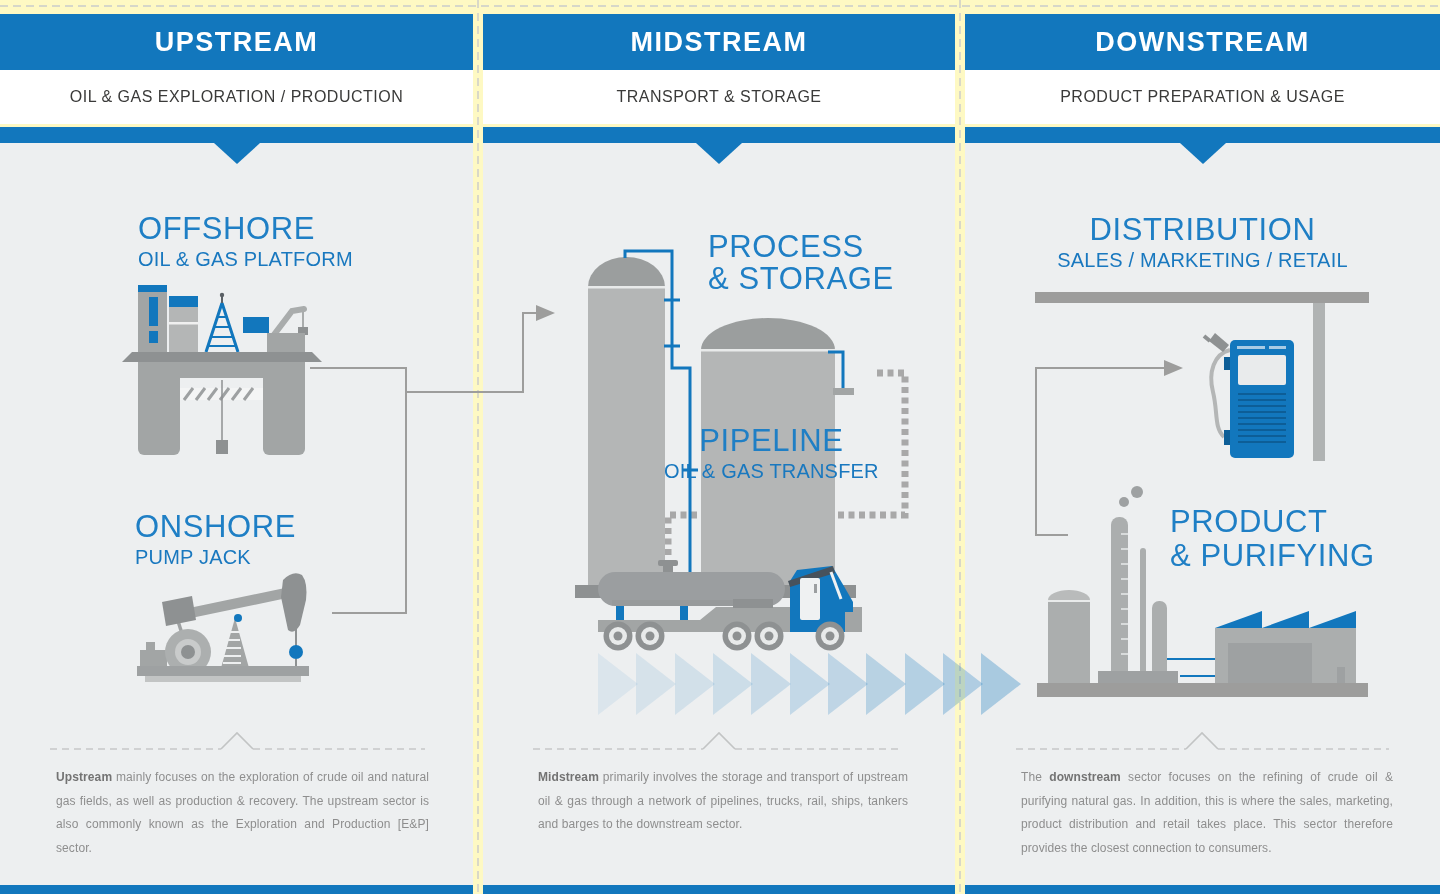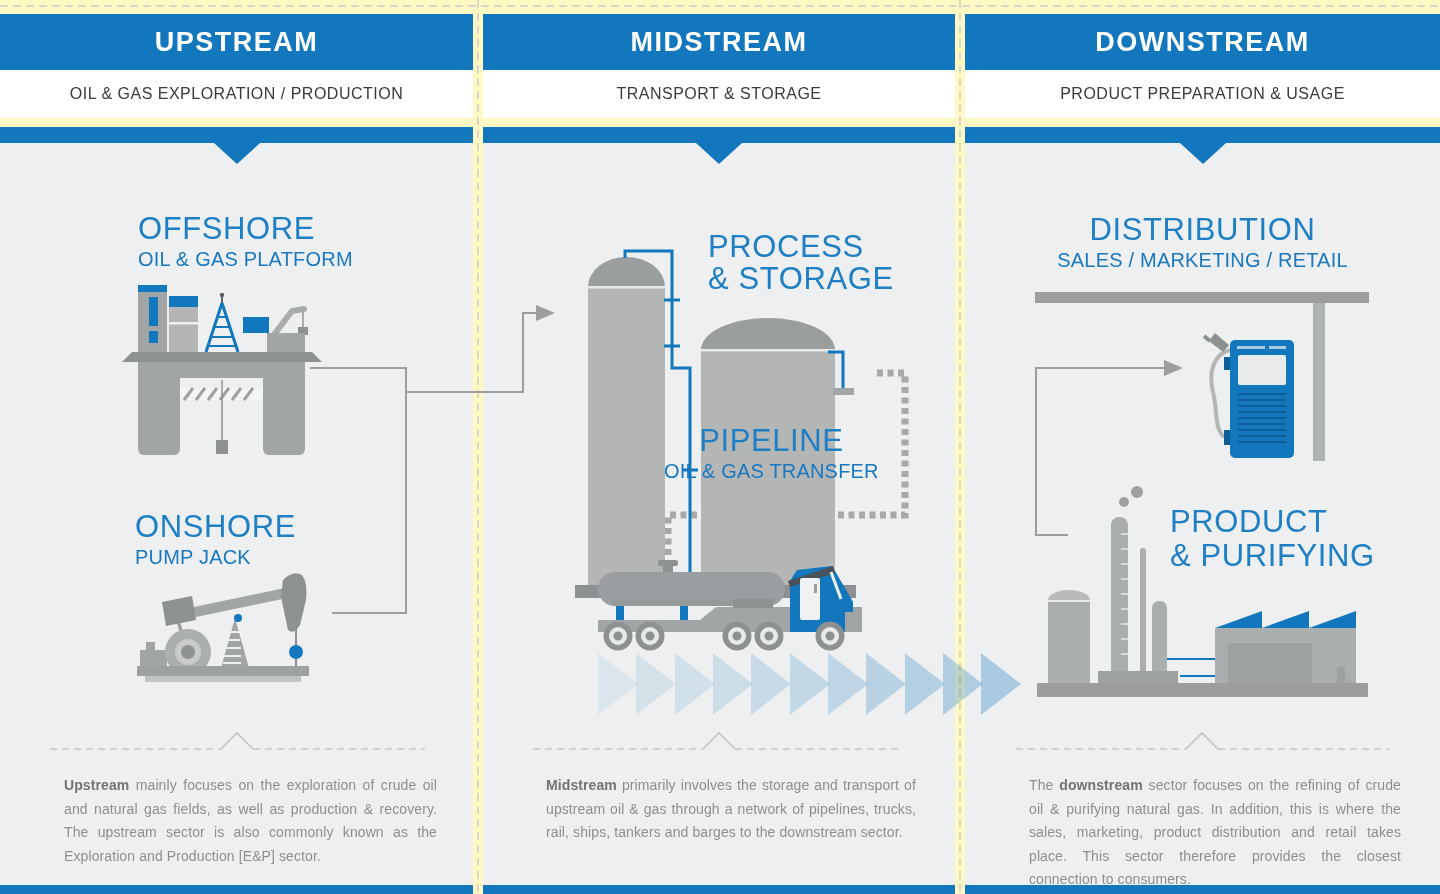--- a/index.html
+++ b/index.html
@@ -11,36 +11,36 @@
     --para-bold:#737373;
     --subtitle:#3A3A39;
   }
   html,body{margin:0;padding:0;background:#fff;font-family:"Liberation Sans",sans-serif;}
   .page{position:relative;width:1440px;height:894px;background:#fef9c3;overflow:hidden;}
   .col{position:absolute;top:0;height:894px;}
   .body-bg{position:absolute;top:143px;left:0;right:0;height:742px;background:var(--col-bg);}
   .title-bar{position:absolute;top:14px;left:0;right:0;height:56px;background:var(--blue);
     display:flex;align-items:center;justify-content:center;}
   .title-bar .t{color:#fff;font-size:27px;font-weight:bold;letter-spacing:1.5px;}
-  .subtitle-band{position:absolute;top:70px;left:0;right:0;height:48px;background:#fff;
+  .subtitle-band{position:absolute;top:70px;left:0;right:0;height:54px;background:#fff;
     display:flex;align-items:center;justify-content:center;color:var(--subtitle);
     font-size:16px;letter-spacing:.5px;white-space:nowrap;}
   .accent-bar{position:absolute;top:127px;left:0;right:0;height:16px;background:var(--blue);}
   .tri{position:absolute;top:143px;left:50%;transform:translateX(-50%);width:0;height:0;
     border-left:23px solid transparent;border-right:23px solid transparent;
     border-top:21px solid var(--blue);}
   .bottom-bar{position:absolute;top:885px;left:0;right:0;height:9px;background:var(--blue);}
 
   .label{position:absolute;z-index:3;}
   .h-big{font-size:31px;line-height:32px;color:var(--heading-blue);letter-spacing:.6px;white-space:nowrap;}
   .h-sub{font-size:20px;font-weight:normal;color:var(--subhead-blue);letter-spacing:.2px;
     margin-top:3px;white-space:nowrap;}
   .transport-label{font-size:31px;color:var(--heading-blue);letter-spacing:3px;white-space:nowrap;}
 
-  .desc{position:absolute;margin:12px;font-size:14px;line-height:23.5px;color:var(--para);
+  .desc{position:absolute;margin:4px;font-size:12px;line-height:23.5px;color:var(--para);
     text-align:justify;letter-spacing:.1px;z-index:3;}
   .desc b{color:var(--para-bold);}
 
   svg.overlay{position:absolute;left:0;top:0;z-index:2;pointer-events:none;}
   .dash{stroke:#C9CBCB;stroke-width:1.4;stroke-dasharray:8 5;fill:none;}
   .sep{stroke:#C6C8C8;stroke-width:1.5;stroke-dasharray:7 5;fill:none;}
   .caret{stroke:#C2C4C4;stroke-width:1.6;fill:none;}
   .conn{stroke:#9D9D9C;stroke-width:2;fill:none;}
   .pipe{stroke:#A8A8A8;stroke-width:7;stroke-dasharray:6 4.5;fill:none;}
 </style>

